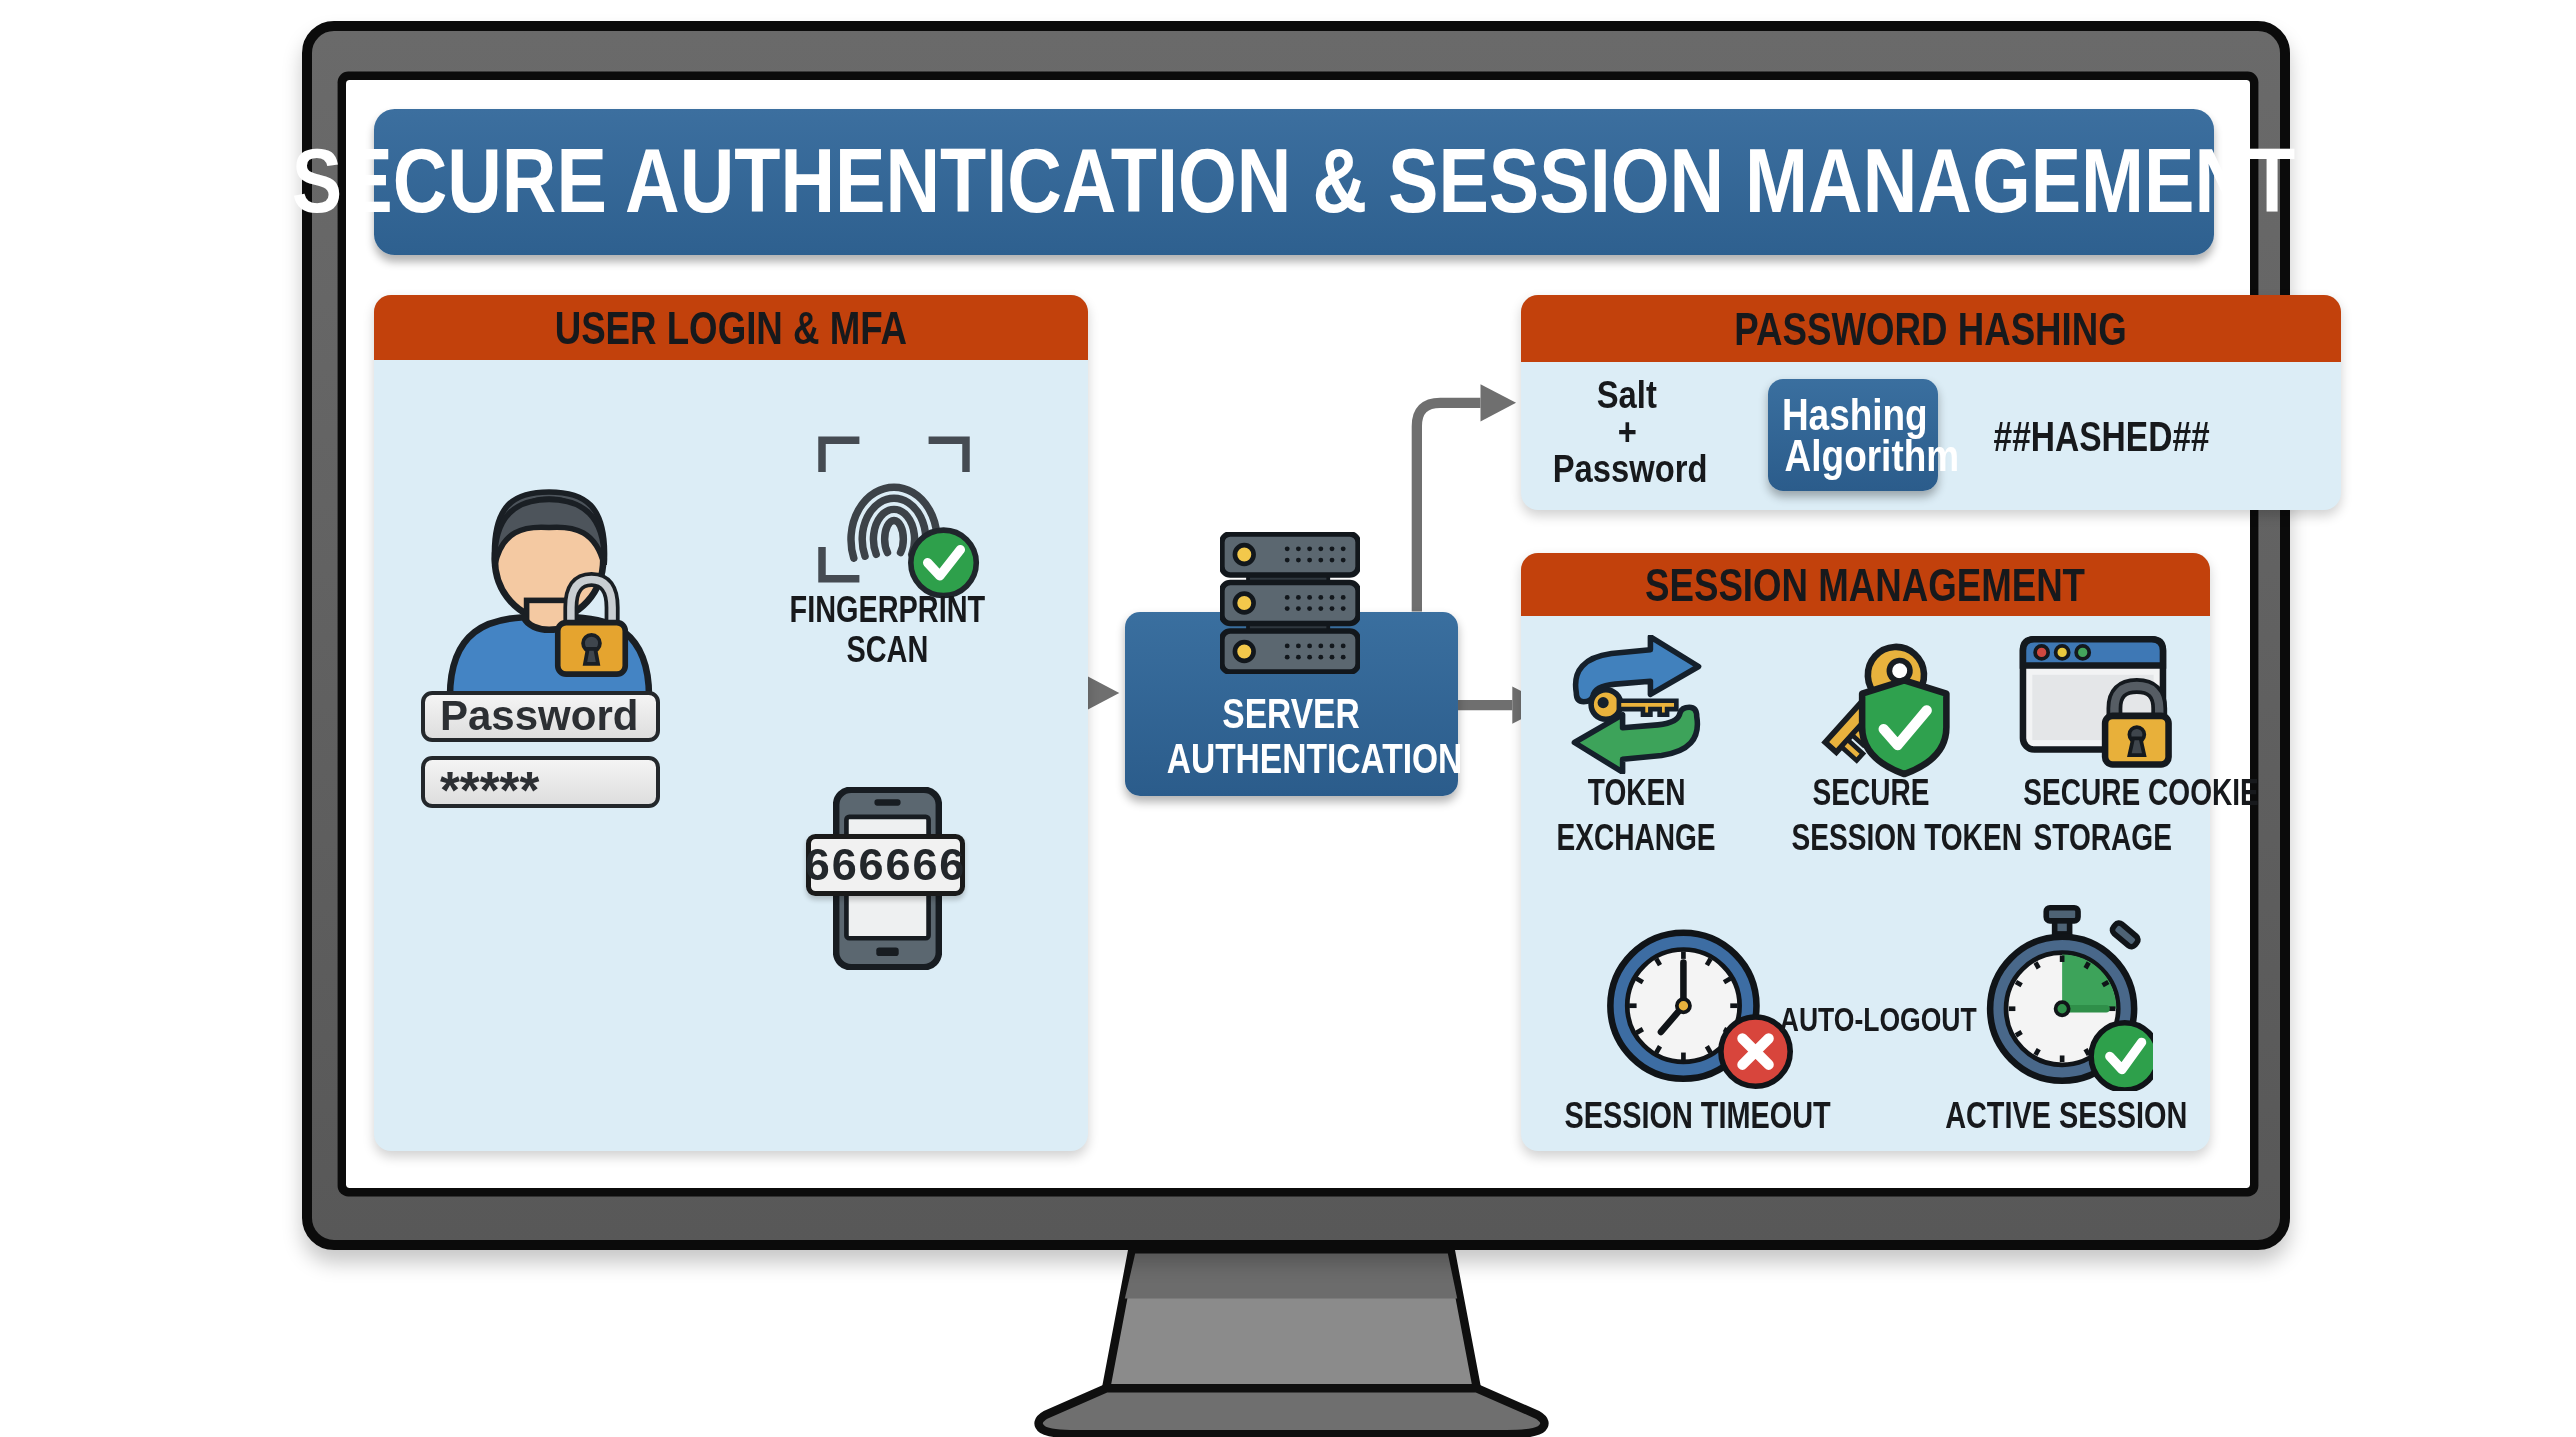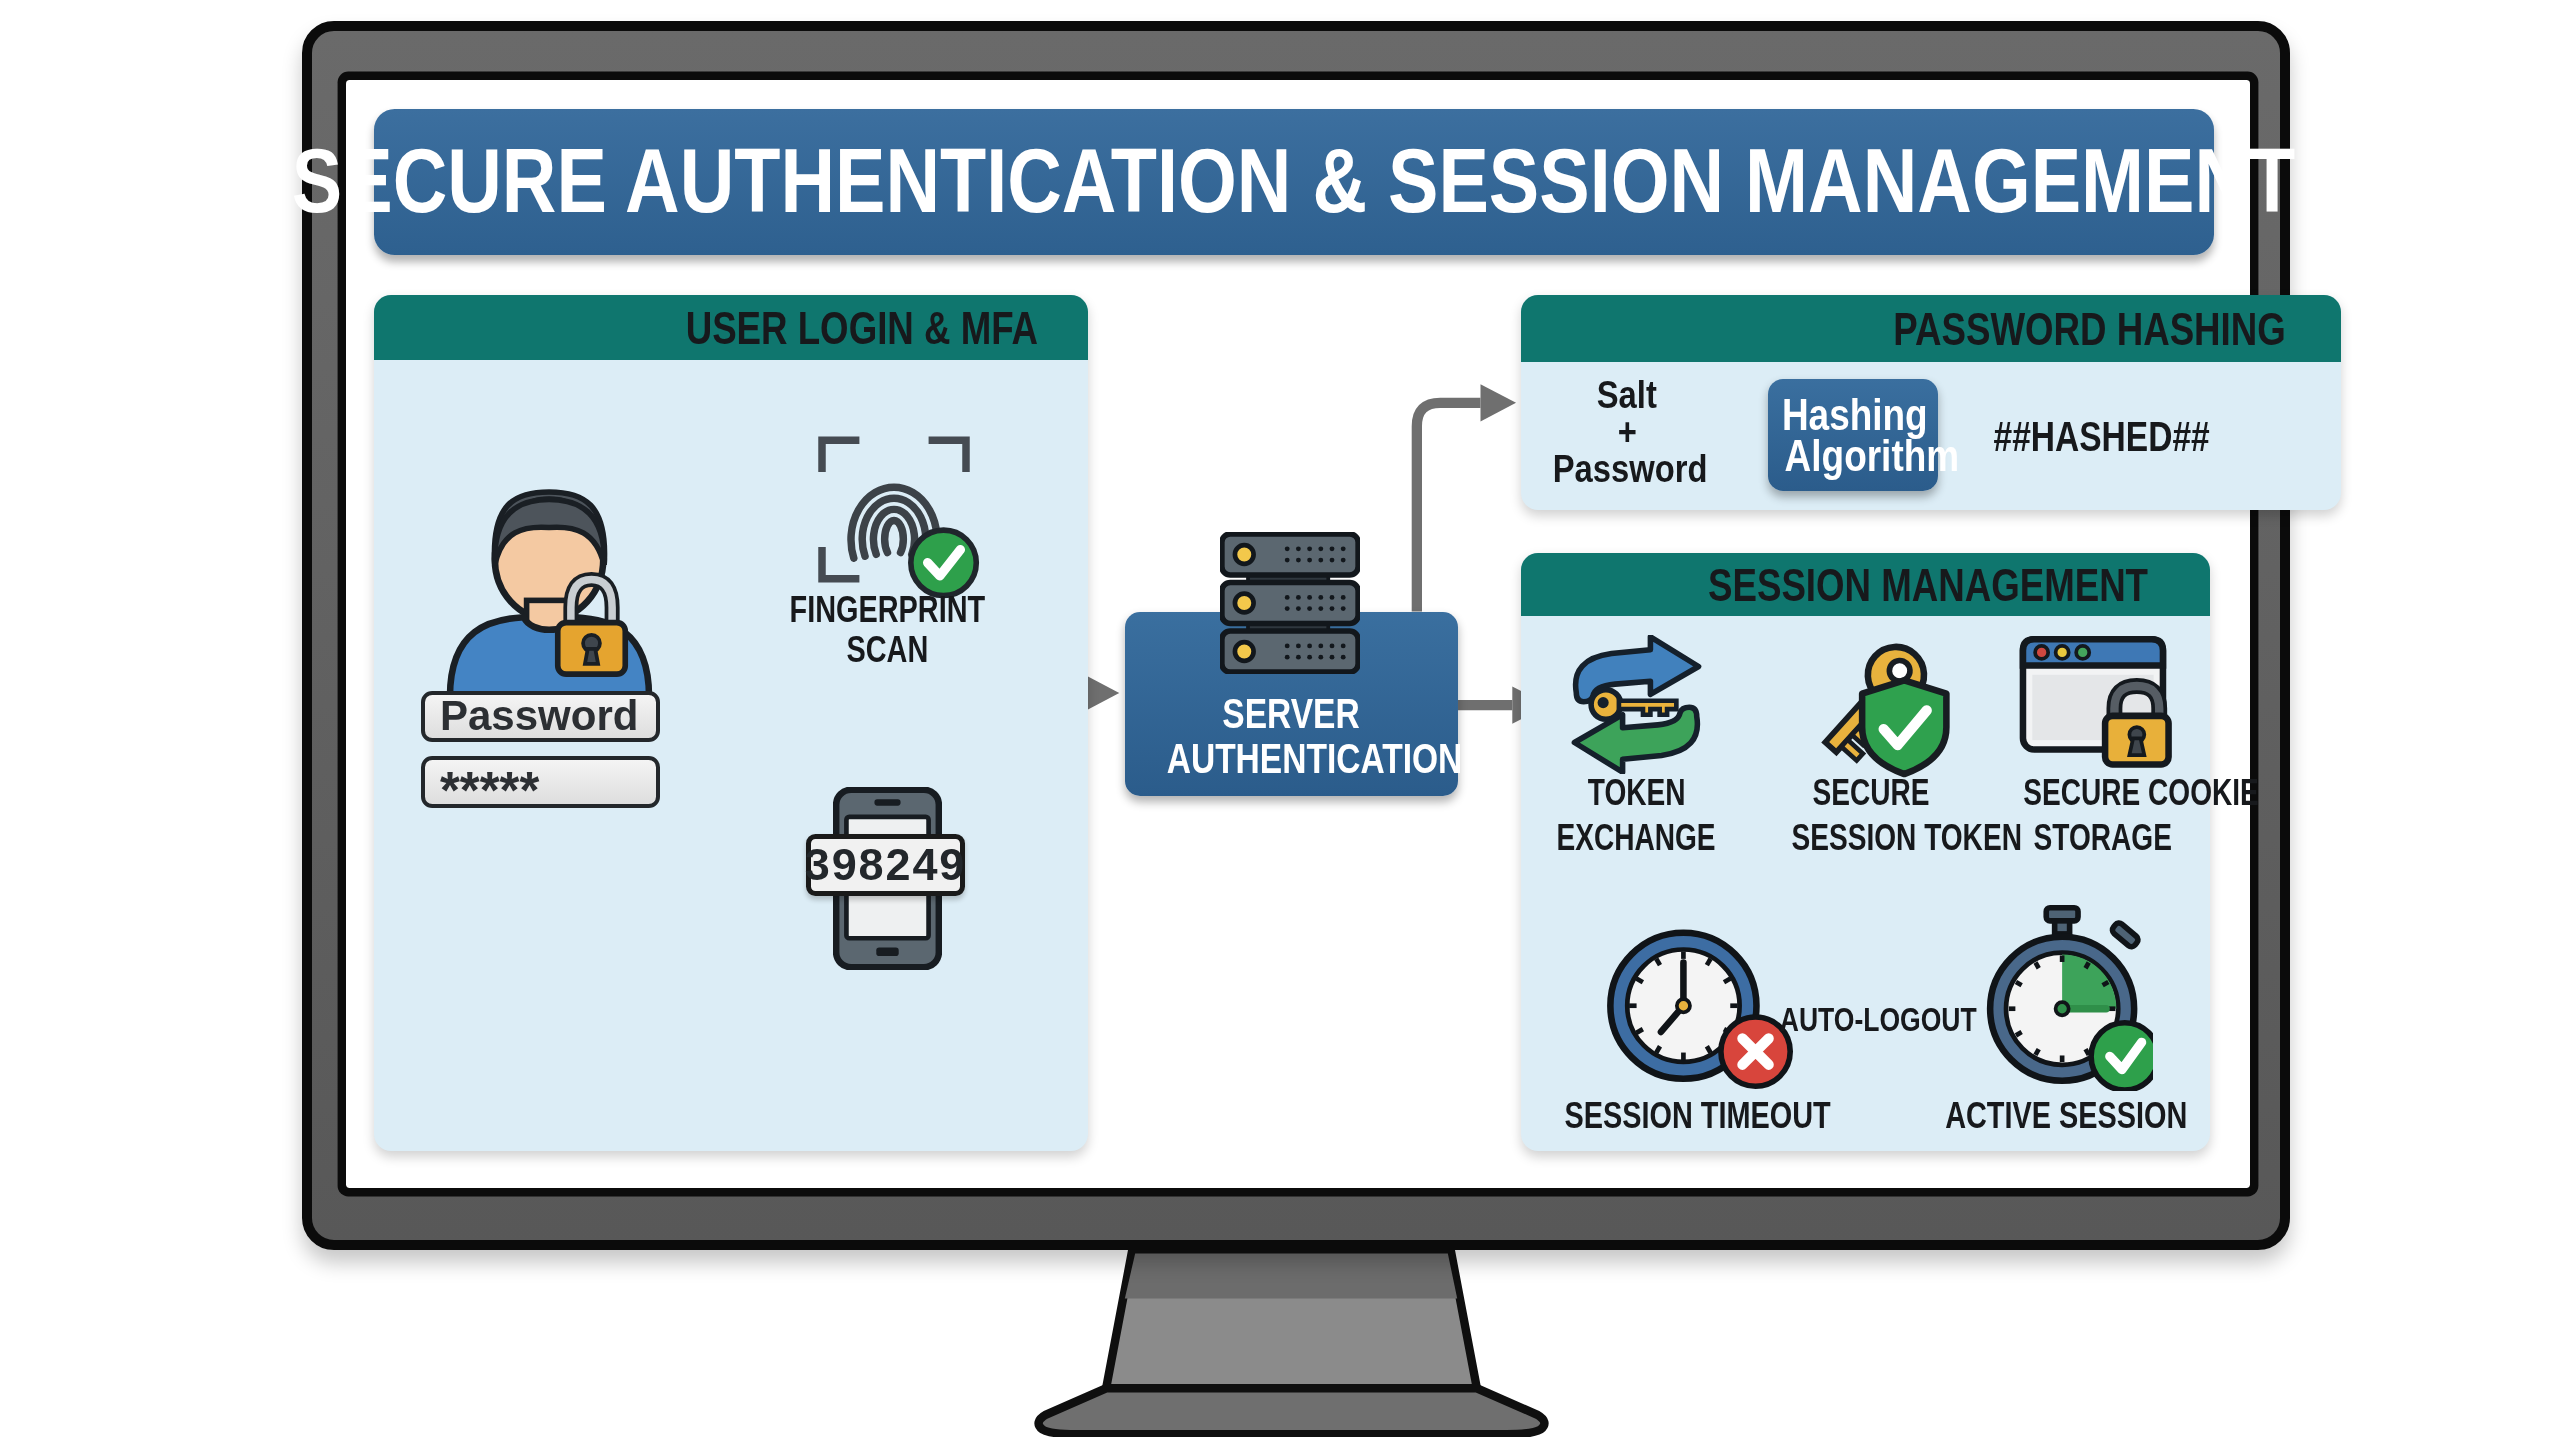--- a/index.html
+++ b/index.html
@@ -14,22 +14,22 @@
     border-radius:3.7px;box-shadow:0 0 0 8.4px #0b0b0b;}
   .stand{position:absolute;left:1020px;top:1244px;width:543px;height:195px;z-index:1;}
   
   .banner{position:absolute;left:28px;top:29px;width:1840px;height:146px;
     background:linear-gradient(#3c6f9f,#2e608f);border-radius:20.6px;
     box-shadow:0 6.6px 8.4px rgba(0,0,0,.3);display:flex;align-items:center;justify-content:center;}
   .banner span{color:#fff;font-weight:bold;font-size:90px;}
   
   .panel{position:absolute;background:#dcedf6;border-radius:17px;
     box-shadow:0 5.6px 11.2px rgba(0,0,0,.18);}
-  .panel-header{position:absolute;left:0;top:0;right:0;background:#0f766e;
-    border-radius:17px 17px 0 0;display:flex;align-items:center;justify-content:flex-end;}
+  .panel-header{position:absolute;left:0;top:0;right:0;background:#c2410c;
+    border-radius:17px 17px 0 0;display:flex;align-items:center;justify-content:center;}
   .panel-header span{font-weight:bold;color:#17191c;font-size:47px;}
   .cx{display:inline-block;transform:scaleX(.78);transform-origin:50% 50%;white-space:nowrap;}
   .cx84{display:inline-block;transform:scaleX(.84);transform-origin:50% 50%;white-space:nowrap;}
   .lbl{font-weight:bold;color:#17191c;text-align:center;line-height:1;}
   .line{text-align:center;}
   
   .field{position:absolute;background:linear-gradient(#f4f4f4,#dedede);border:4.7px solid #23272b;
     border-radius:11.2px;display:flex;align-items:center;box-sizing:border-box;padding-left:15px;
     font-weight:600;color:#2c2f33;}
   .codebox{position:absolute;background:#f1f1f1;border:5.6px solid #1a1a1a;border-radius:9.4px;
@@ -140,21 +140,21 @@
       </div>
     </div>
 
     <svg class="abs" style="left:459px;top:492px;width:109px;height:183px" viewBox="0 0 116 196">
       <rect x="3" y="3" width="110" height="190" rx="16" fill="#5b6770" stroke="#171c21" stroke-width="7"></rect>
       <rect x="14" y="32" width="88" height="130" rx="3" fill="#eef0f1" stroke="#171c21" stroke-width="5"></rect>
       <rect x="44" y="13" width="28" height="7" rx="3" fill="#171c21"></rect>
       <rect x="46" y="172" width="24" height="9" rx="3" fill="#171c21"></rect>
     </svg>
     <div class="codebox" style="left:432px;top:539px;width:159px;height:62px">
-      <span>398249</span>
+      <span>666666</span>
     </div>
   </div>
 
   <div class="bluebox" style="left:779px;top:532px;width:333px;height:184px">
     <div class="abs line" style="left:0;top:79px;width:333px">
       <div class="lbl" style="font-size:43px;line-height:45px;color:#fff">
         <span class="cx">SERVER</span><br>
         <span class="cx">AUTHENTICATION</span>
       </div>
     </div>

